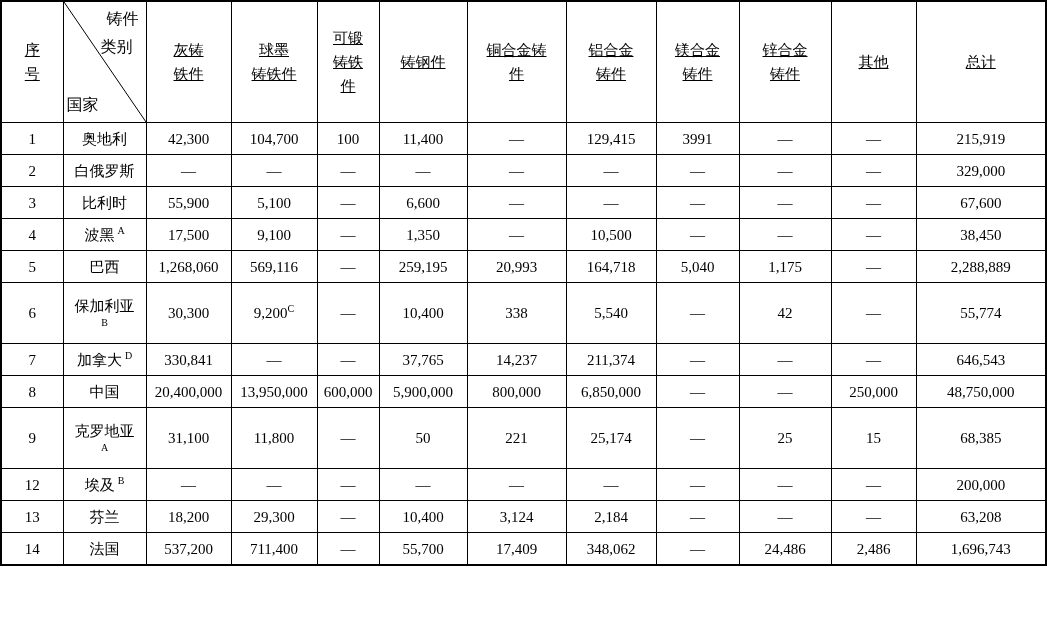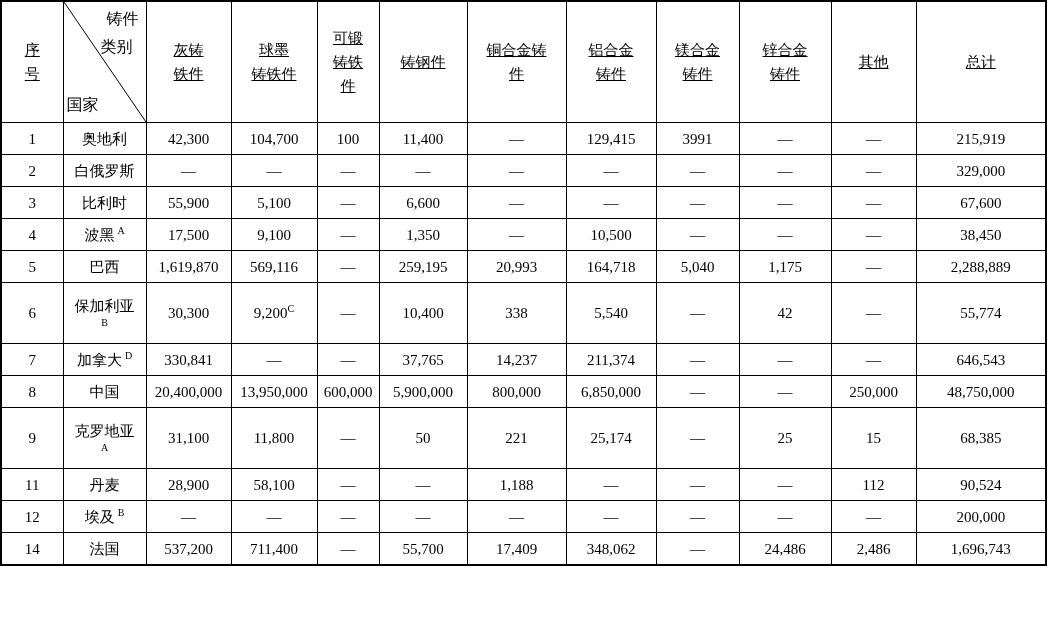--- a/index.html
+++ b/index.html
@@ -186,21 +186,21 @@
         <td>—</td>
         <td>10,500</td>
         <td>—</td>
         <td>—</td>
         <td>—</td>
         <td>38,450</td>
       </tr>
       <tr>
         <td>5</td>
         <td><span>巴西</span></td>
-        <td>1,619,870</td>
+        <td>1,268,060</td>
         <td>569,116</td>
         <td>—</td>
         <td>259,195</td>
         <td>20,993</td>
         <td>164,718</td>
         <td>5,040</td>
         <td>1,175</td>
         <td>—</td>
         <td>2,288,889</td>
       </tr>
@@ -254,46 +254,46 @@
         <td>—</td>
         <td>50</td>
         <td>221</td>
         <td>25,174</td>
         <td>—</td>
         <td>25</td>
         <td>15</td>
         <td>68,385</td>
       </tr>
       <tr>
-        <td>11</td>
-        <td><span>丹麦</span></td>
-        <td>28,900</td>
-        <td>58,100</td>
-        <td>—</td>
-        <td>—</td>
-        <td>1,188</td>
-        <td>—</td>
-        <td>—</td>
-        <td>—</td>
-        <td>112</td>
-        <td>90,524</td>
-      </tr>
-      <tr>
         <td>12</td>
         <td><span>埃及</span><span class="supmark">B</span></td>
         <td>—</td>
         <td>—</td>
         <td>—</td>
         <td>—</td>
         <td>—</td>
         <td>—</td>
         <td>—</td>
         <td>—</td>
         <td>—</td>
         <td>200,000</td>
+      </tr>
+      <tr>
+        <td>13</td>
+        <td><span>芬兰</span></td>
+        <td>18,200</td>
+        <td>29,300</td>
+        <td>—</td>
+        <td>10,400</td>
+        <td>3,124</td>
+        <td>2,184</td>
+        <td>—</td>
+        <td>—</td>
+        <td>—</td>
+        <td>63,208</td>
       </tr>
       <tr>
         <td>14</td>
         <td><span>法国</span></td>
         <td>537,200</td>
         <td>711,400</td>
         <td>—</td>
         <td>55,700</td>
         <td>17,409</td>
         <td>348,062</td>

